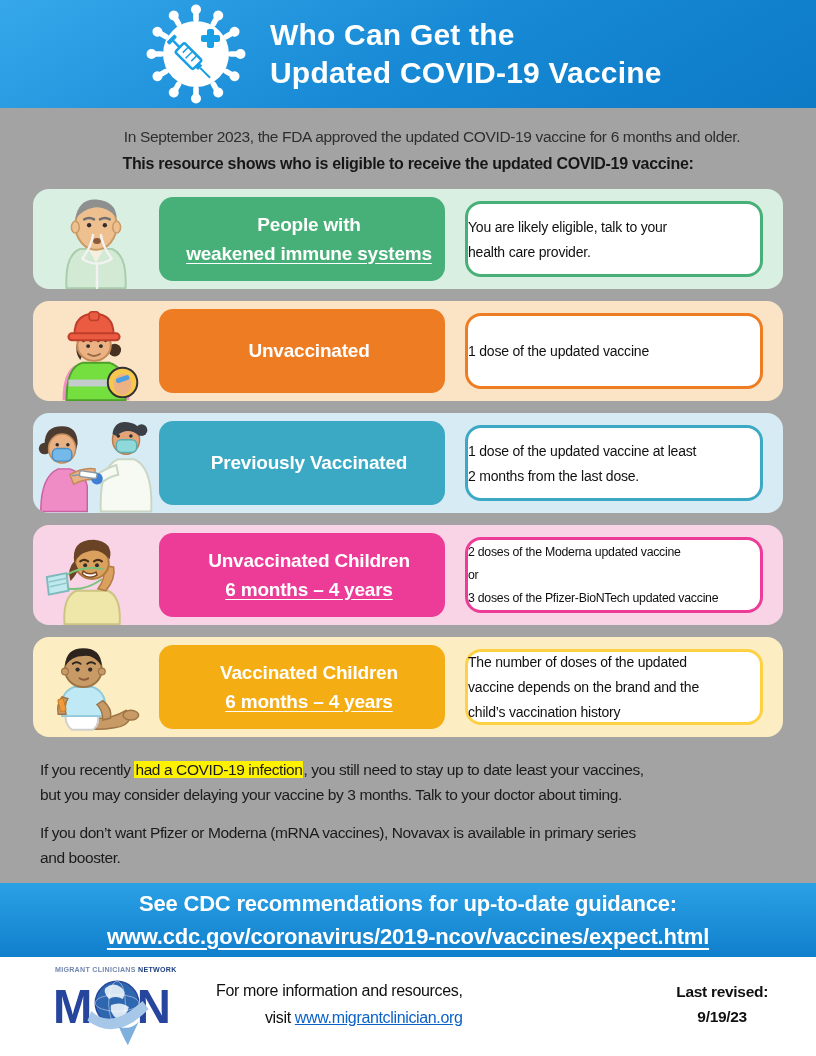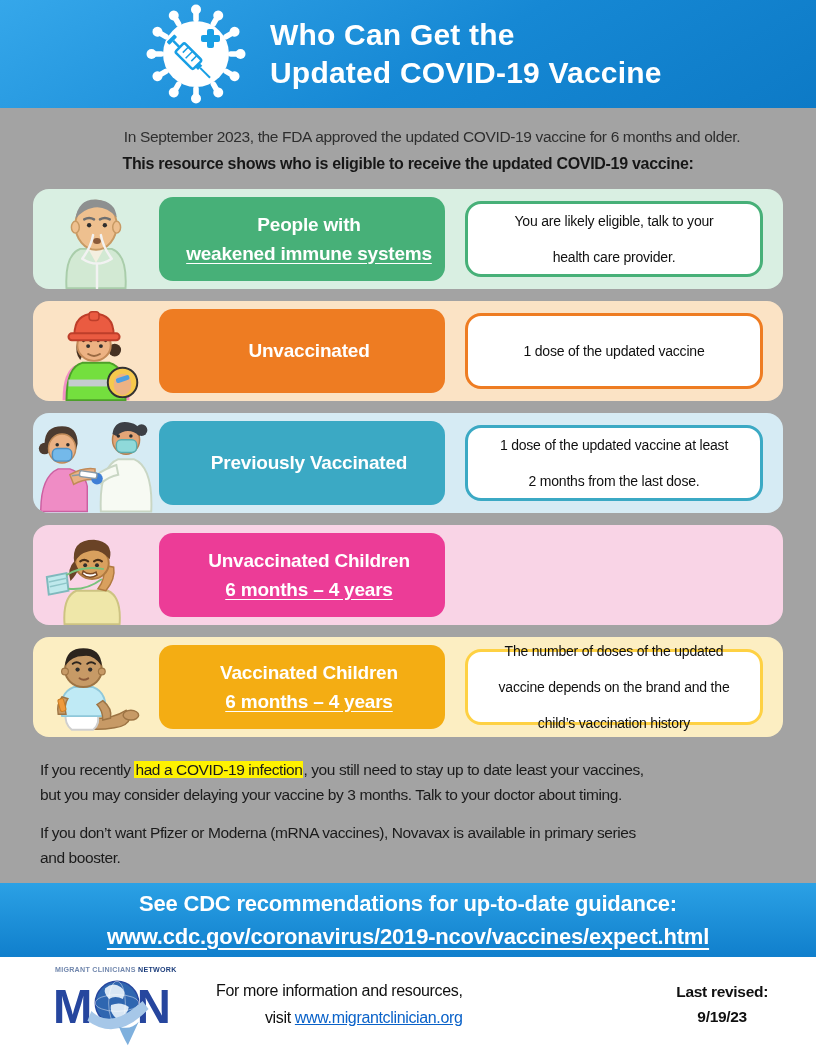--- a/index.html
+++ b/index.html
@@ -21,22 +21,22 @@
   .rows { padding:16px 33px 0; }
   .row { height:100px; border-radius:16px; background:var(--row-bg,#eee); display:flex; align-items:center; margin-bottom:12px; }
   .illus { flex:0 0 126px; height:100px; display:flex; align-items:flex-end; justify-content:center; border-radius:16px 0 0 16px; overflow:hidden; }
   .illus svg { display:block; }
   .label-box { flex:0 0 286px; height:84px; border-radius:14px; background:var(--accent,#888);
                color:#fff; font-weight:700; font-size:19px; display:flex; flex-direction:column;
                align-items:center; justify-content:center; gap:5px; text-align:center;padding-left:14px; }
   .label-line { white-space:nowrap; letter-spacing:-0.2px; line-height:24px; }
   .u { text-decoration:underline; text-underline-offset:3px; }
   .info-box { flex:0 0 298px; margin-left:20px; height:76px; background:#fff; border:3px solid var(--info-border,#888);
-              border-radius:16px; display:flex; flex-direction:column; align-items:center; justify-content:center;
-              gap:18px; text-align:center; color:#101010; }
+              border-radius:16px; display:flex; flex-direction:column; align-items:flex-start; justify-content:center;
+              gap:7px; text-align:center; color:#101010; }
   .info-line { white-space:nowrap; font-size:14px; letter-spacing:-0.2px; line-height:18px; }
   .row[data-row="3"] .info-line { font-size:12.3px; line-height:16px; letter-spacing:-0.25px; }
 
   
   .notes { margin:20px 40px 0; color:#1b1b1b; }
   .note-p { margin:0 0 13px; }
   .note-line { white-space:nowrap; font-size:15.5px; letter-spacing:-0.4px; line-height:25px; }
   .hl { background:#fff200; padding:0 1px; }
 
   
@@ -209,20 +209,25 @@
           <path d="M46 45 Q53 51 61 46 L60 43 Q53 47 47 42 Z" fill="#fff" stroke="#7a4a26" stroke-width="1.5"></path>
           <path d="M10 48 L30 44 L32 62 L12 66 Z" fill="#bfe9ec" stroke="#7fb9bd" stroke-width="2"></path>
           <path d="M12 53 L31 49 M13 58 L31 54" stroke="#8fc6c9" stroke-width="1.5"></path>
           <path d="M30 46 Q46 36 68 40 M32 60 Q50 62 66 50" stroke="#79c27c" stroke-width="2" fill="none"></path>
         </svg>
       </div>
       <div class="label-box">
         <div class="label-line">Unvaccinated Children</div>
         <div class="label-line u">6 months – 4 years</div>
       </div>
+      <div class="info-box">
+        <div class="info-line">2 doses of the Moderna updated vaccine</div>
+        <div class="info-line">or</div>
+        <div class="info-line">3 doses of the Pfizer-BioNTech updated vaccine</div>
+      </div>
     </div>
 
     <div class="row" data-row="4" style="--row-bg: #fceec2; --accent: #f4ad13; --info-border: #fed143;">
       <div class="illus">
         <svg width="126" height="96" viewBox="0 0 130 96">
           <path d="M44 86 Q60 92 84 88 Q98 86 100 78 L96 70 Q80 80 58 78 Z" fill="#c79a66" stroke="#9d7444" stroke-width="1.5"></path>
           <ellipse cx="101" cy="75" rx="8" ry="5" fill="#c79a66" stroke="#9d7444" stroke-width="1.5"></ellipse>
           <path d="M34 72 L66 72 Q70 84 62 90 L40 90 Q32 84 34 72 Z" fill="#fff" stroke="#cfcfcf" stroke-width="2"></path>
           <path d="M30 76 Q26 52 42 46 L62 46 Q78 52 74 76 Z" fill="#bfeaf5" stroke="#8fc8da" stroke-width="2"></path>
           <path d="M30 56 Q24 64 26 74 L34 74 Q32 64 36 58 Z" fill="#c79a66" stroke="#9d7444" stroke-width="1.5"></path>

